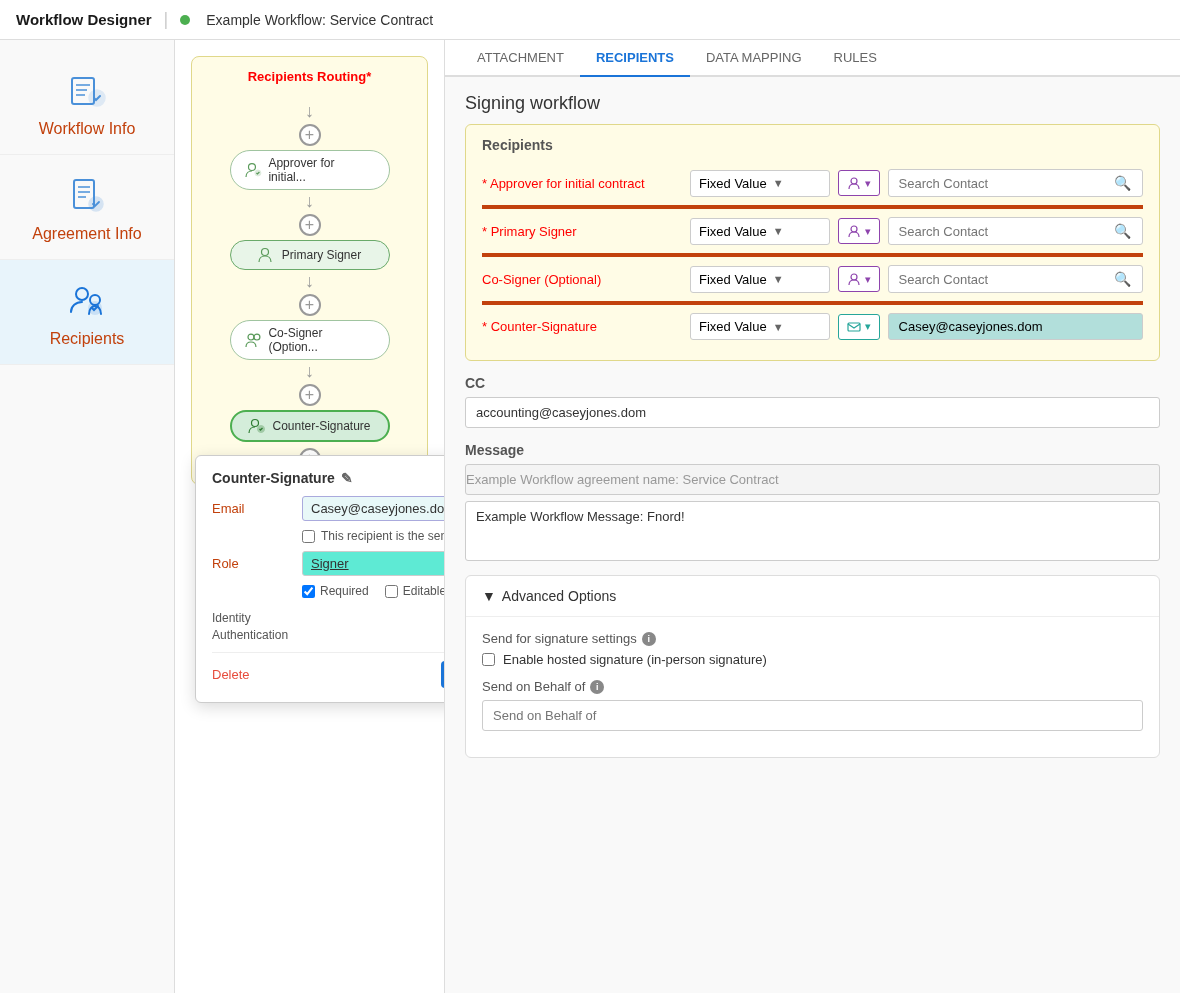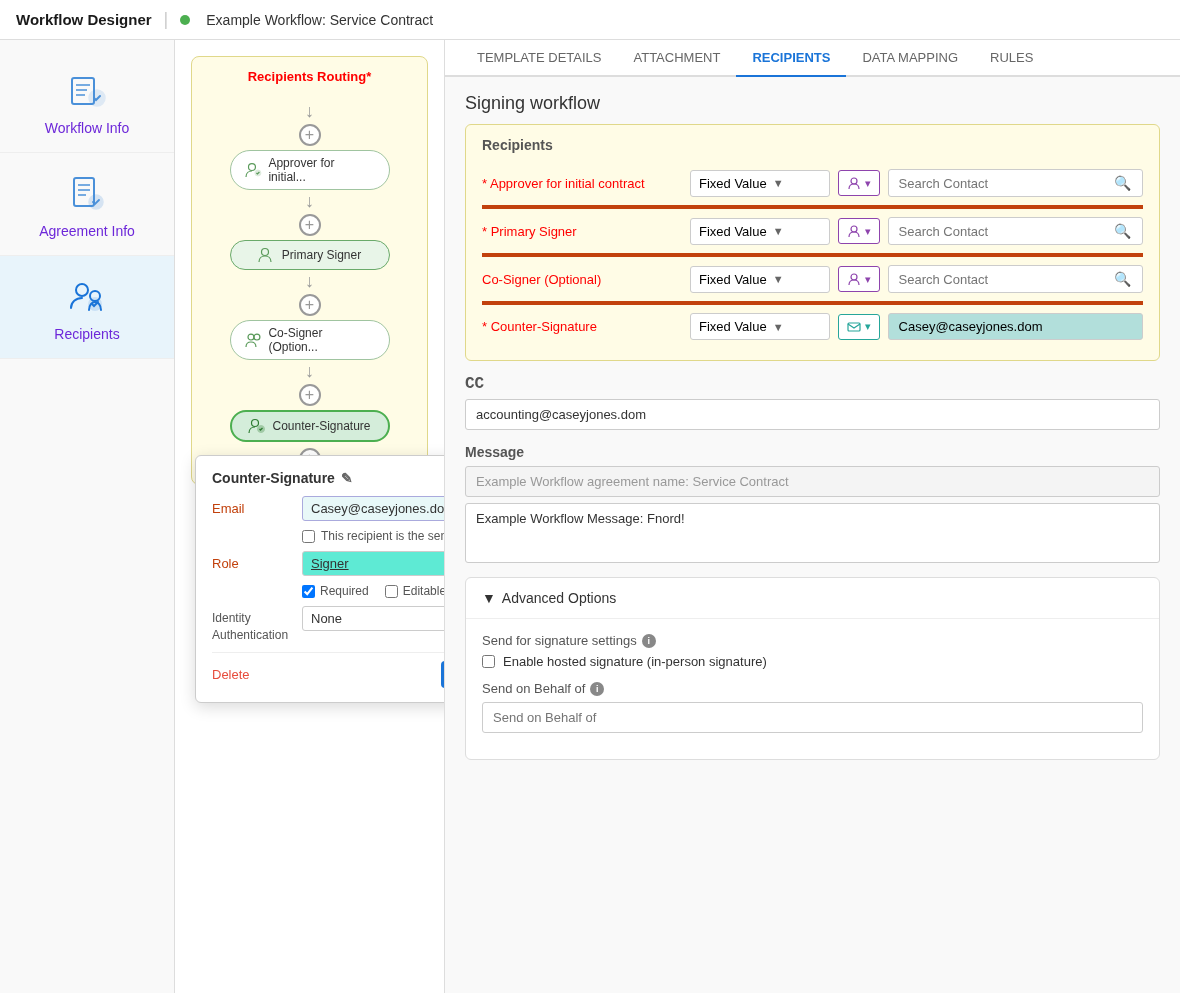--- a/index.html
+++ b/index.html
@@ -21,21 +21,21 @@
     
     .sidebar {
       width: 175px; background: #f9f9f9; border-right: 1px solid #ddd;
       display: flex; flex-direction: column; align-items: center; padding-top: 10px; gap: 0;
     }
     .sidebar-item {
       width: 100%; display: flex; flex-direction: column; align-items: center;
       padding: 16px 8px; cursor: pointer; border-bottom: 1px solid #eee; gap: 6px;
     }
     .sidebar-item.active { background: #e8f4fb; }
-    .sidebar-item-label { font-size: 14px; color: #6d28d9; text-align: center; }
+    .sidebar-item-label { font-size: 16px; color: #c2410c; text-align: center; }
     .sidebar-icon { width: 48px; height: 48px; display: flex; align-items: center; justify-content: center; }
     .sidebar-icon svg { width: 40px; height: 40px; }
 
     
     .workflow-area {
       width: 270px; background: #fff; border-right: 1px solid #ddd;
       padding: 16px; overflow-y: auto; position: relative;
     }
     .routing-box {
       background: #fffce6; border: 1px solid #e0d88a; border-radius: 8px;
@@ -133,30 +133,30 @@
     
     .counter-sig-input {
       flex: 1; display: flex; align-items: center; border: 1px solid #ccc;
       border-radius: 3px; padding: 5px 10px; background: #b2dfdb; gap: 6px;
     }
     .counter-sig-input input {
       border: none; outline: none; font-size: 13px; flex: 1; background: transparent;
     }
 
     .cc-section { margin-bottom: 14px; }
-    .cc-label { font-size: 16px; font-weight: 600; color: #555; margin-bottom: 6px; font-family: Liberation Mono, monospace; }
+    .cc-label { font-size: 14px; font-weight: 600; color: #555; margin-bottom: 6px; }
     .cc-value {
       border: 1px solid #ccc; border-radius: 3px; padding: 7px 10px;
       font-size: 13px; color: #333; background: #fff;
     }
 
     .message-section { margin-bottom: 14px; }
     .message-label { font-size: 14px; font-weight: 600; color: #555; margin-bottom: 6px; }
     .message-name-field {
-      border: 1px solid #ccc; border-radius: 3px; padding: 7px 10px;
+      border: 1px solid #ccc; border-radius: 3px; padding: 7px 0;
       font-size: 13px; color: #999; background: #f4f4f4; margin-bottom: 6px;
     }
     .message-body-field {
       border: 1px solid #ccc; border-radius: 3px; padding: 7px 10px;
       font-size: 13px; color: #333; background: #fff; min-height: 60px;
       resize: vertical;
     }
 
     .advanced-section {
       border: 1px solid #ddd; border-radius: 6px; background: #fff; padding: 0;
@@ -311,34 +311,32 @@
           <input type="checkbox" checked="" style="">
           <span>Required</span>
         </div>
         <div class="popup-check-item">
           <input type="checkbox" style="">
           <span>Editable</span>
         </div>
       </div>
       <div class="popup-identity-row">
         <span class="popup-identity-label">Identity Authentication</span>
-        <input class="popup-input" type="text" style="background: rgb(255, 255, 255); border-color: rgb(204, 204, 204);" value="None">
       </div>
       <div class="popup-footer">
         <a class="delete-link">Delete</a>
         <button class="ok-btn">OK</button>
       </div>
     </div>
 
   </div>
 
   <div class="right-panel">
 
     <div class="tabs-bar">
-      <div class="tab">TEMPLATE DETAILS</div>
       <div class="tab">ATTACHMENT</div>
       <div class="tab active">RECIPIENTS</div>
       <div class="tab">DATA MAPPING</div>
       <div class="tab">RULES</div>
     </div>
 
     <div class="right-content">
       <div class="section-title">Signing workflow</div>
 
       <div class="recipients-box">

